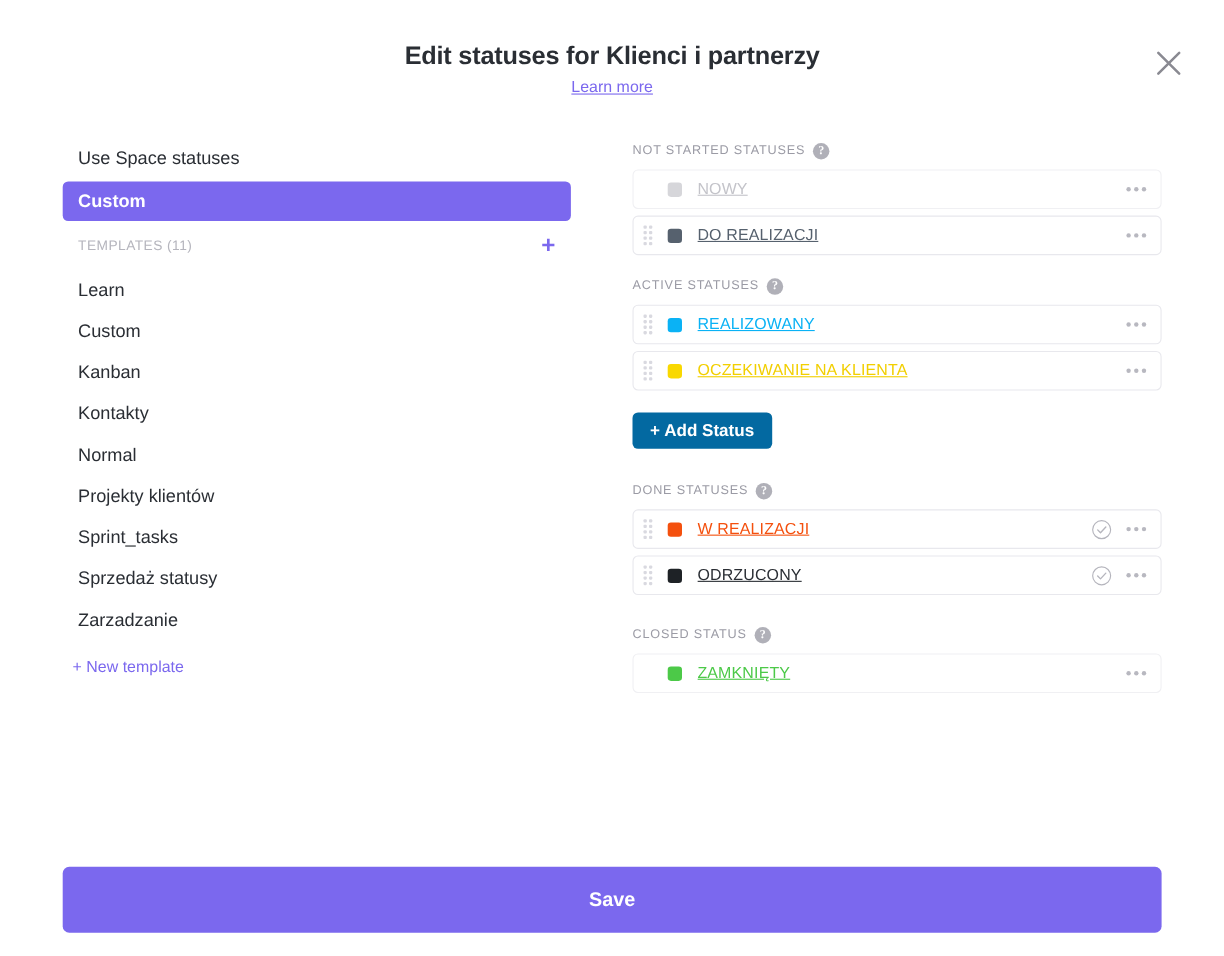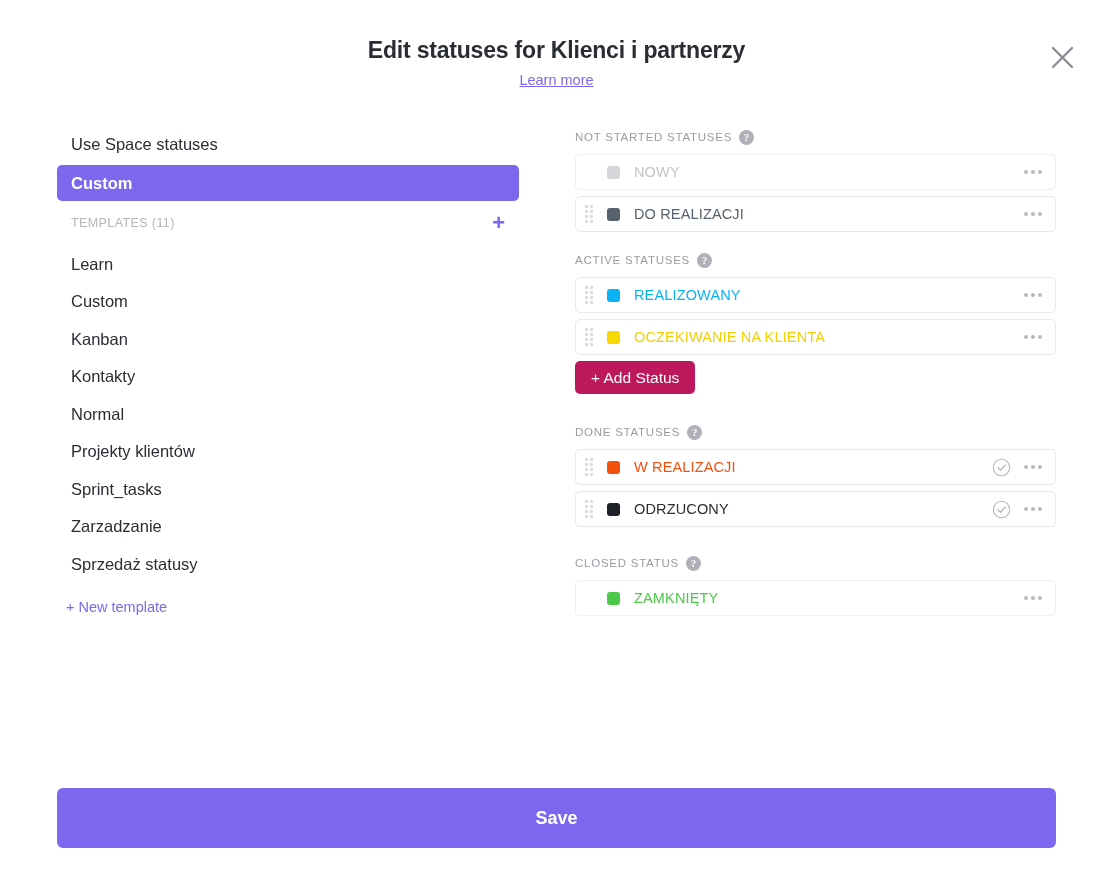--- a/index.html
+++ b/index.html
@@ -186,20 +186,21 @@
     margin-right: 14px;
     cursor: pointer;
   }
   .status-name {
     font-size: 14.5px;
     letter-spacing: 0.15px;
     flex: 1 1 auto;
     white-space: nowrap;
     overflow: hidden;
     text-overflow: ellipsis;
+    text-decoration: underline;
   }
   .check-circle {
     width: 19px; height: 19px;
     margin-right: 11px;
     flex: 0 0 19px;
     cursor: pointer;
   }
   .dots {
     flex: 0 0 auto;
     display: flex;
@@ -208,31 +209,32 @@
     padding: 6px 2px;
   }
   .dots i {
     width: 4px; height: 4px;
     border-radius: 50%;
     background: #b8b8c0;
     display: block;
   }
 
   .add-status-btn {
-    margin-top: 0;
+    margin-top: 14px;
     margin-bottom: 26px;
-    background: #be185d;
+    background: #0369a1;
     color: #ffffff;
     border: none;
     border-radius: 5px;
     height: 33px;
     padding: 0 16px;
     font-size: 15.5px;
     font-family: "Liberation Sans", sans-serif;
     cursor: pointer;
+    font-weight: bold;
   }
   .gap-after-done { height: 22px; }
 
   
   .modal-footer {
     position: absolute;
     left: 0; right: 0; bottom: 0;
     padding: 0 57px 21px 57px;
   }
   .save-btn {
@@ -276,22 +278,22 @@
     </div>
 
     <div id="sidebar-templates">
         <div class="tmpl-row">Learn</div>
         <div class="tmpl-row">Custom</div>
         <div class="tmpl-row">Kanban</div>
         <div class="tmpl-row">Kontakty</div>
         <div class="tmpl-row">Normal</div>
         <div class="tmpl-row">Projekty klientów</div>
         <div class="tmpl-row">Sprint_tasks</div>
+        <div class="tmpl-row">Sprzedaż statusy</div>
         <div class="tmpl-row">Zarzadzanie</div>
-        <div class="tmpl-row">Sprzedaż statusy</div>
       </div>
 
     <div class="new-template">+ New template</div>
   </div>
 
   <div class="right-col">
 
     <div class="status-section">
       <div class="section-head">
         <span class="section-label">NOT STARTED STATUSES</span>

